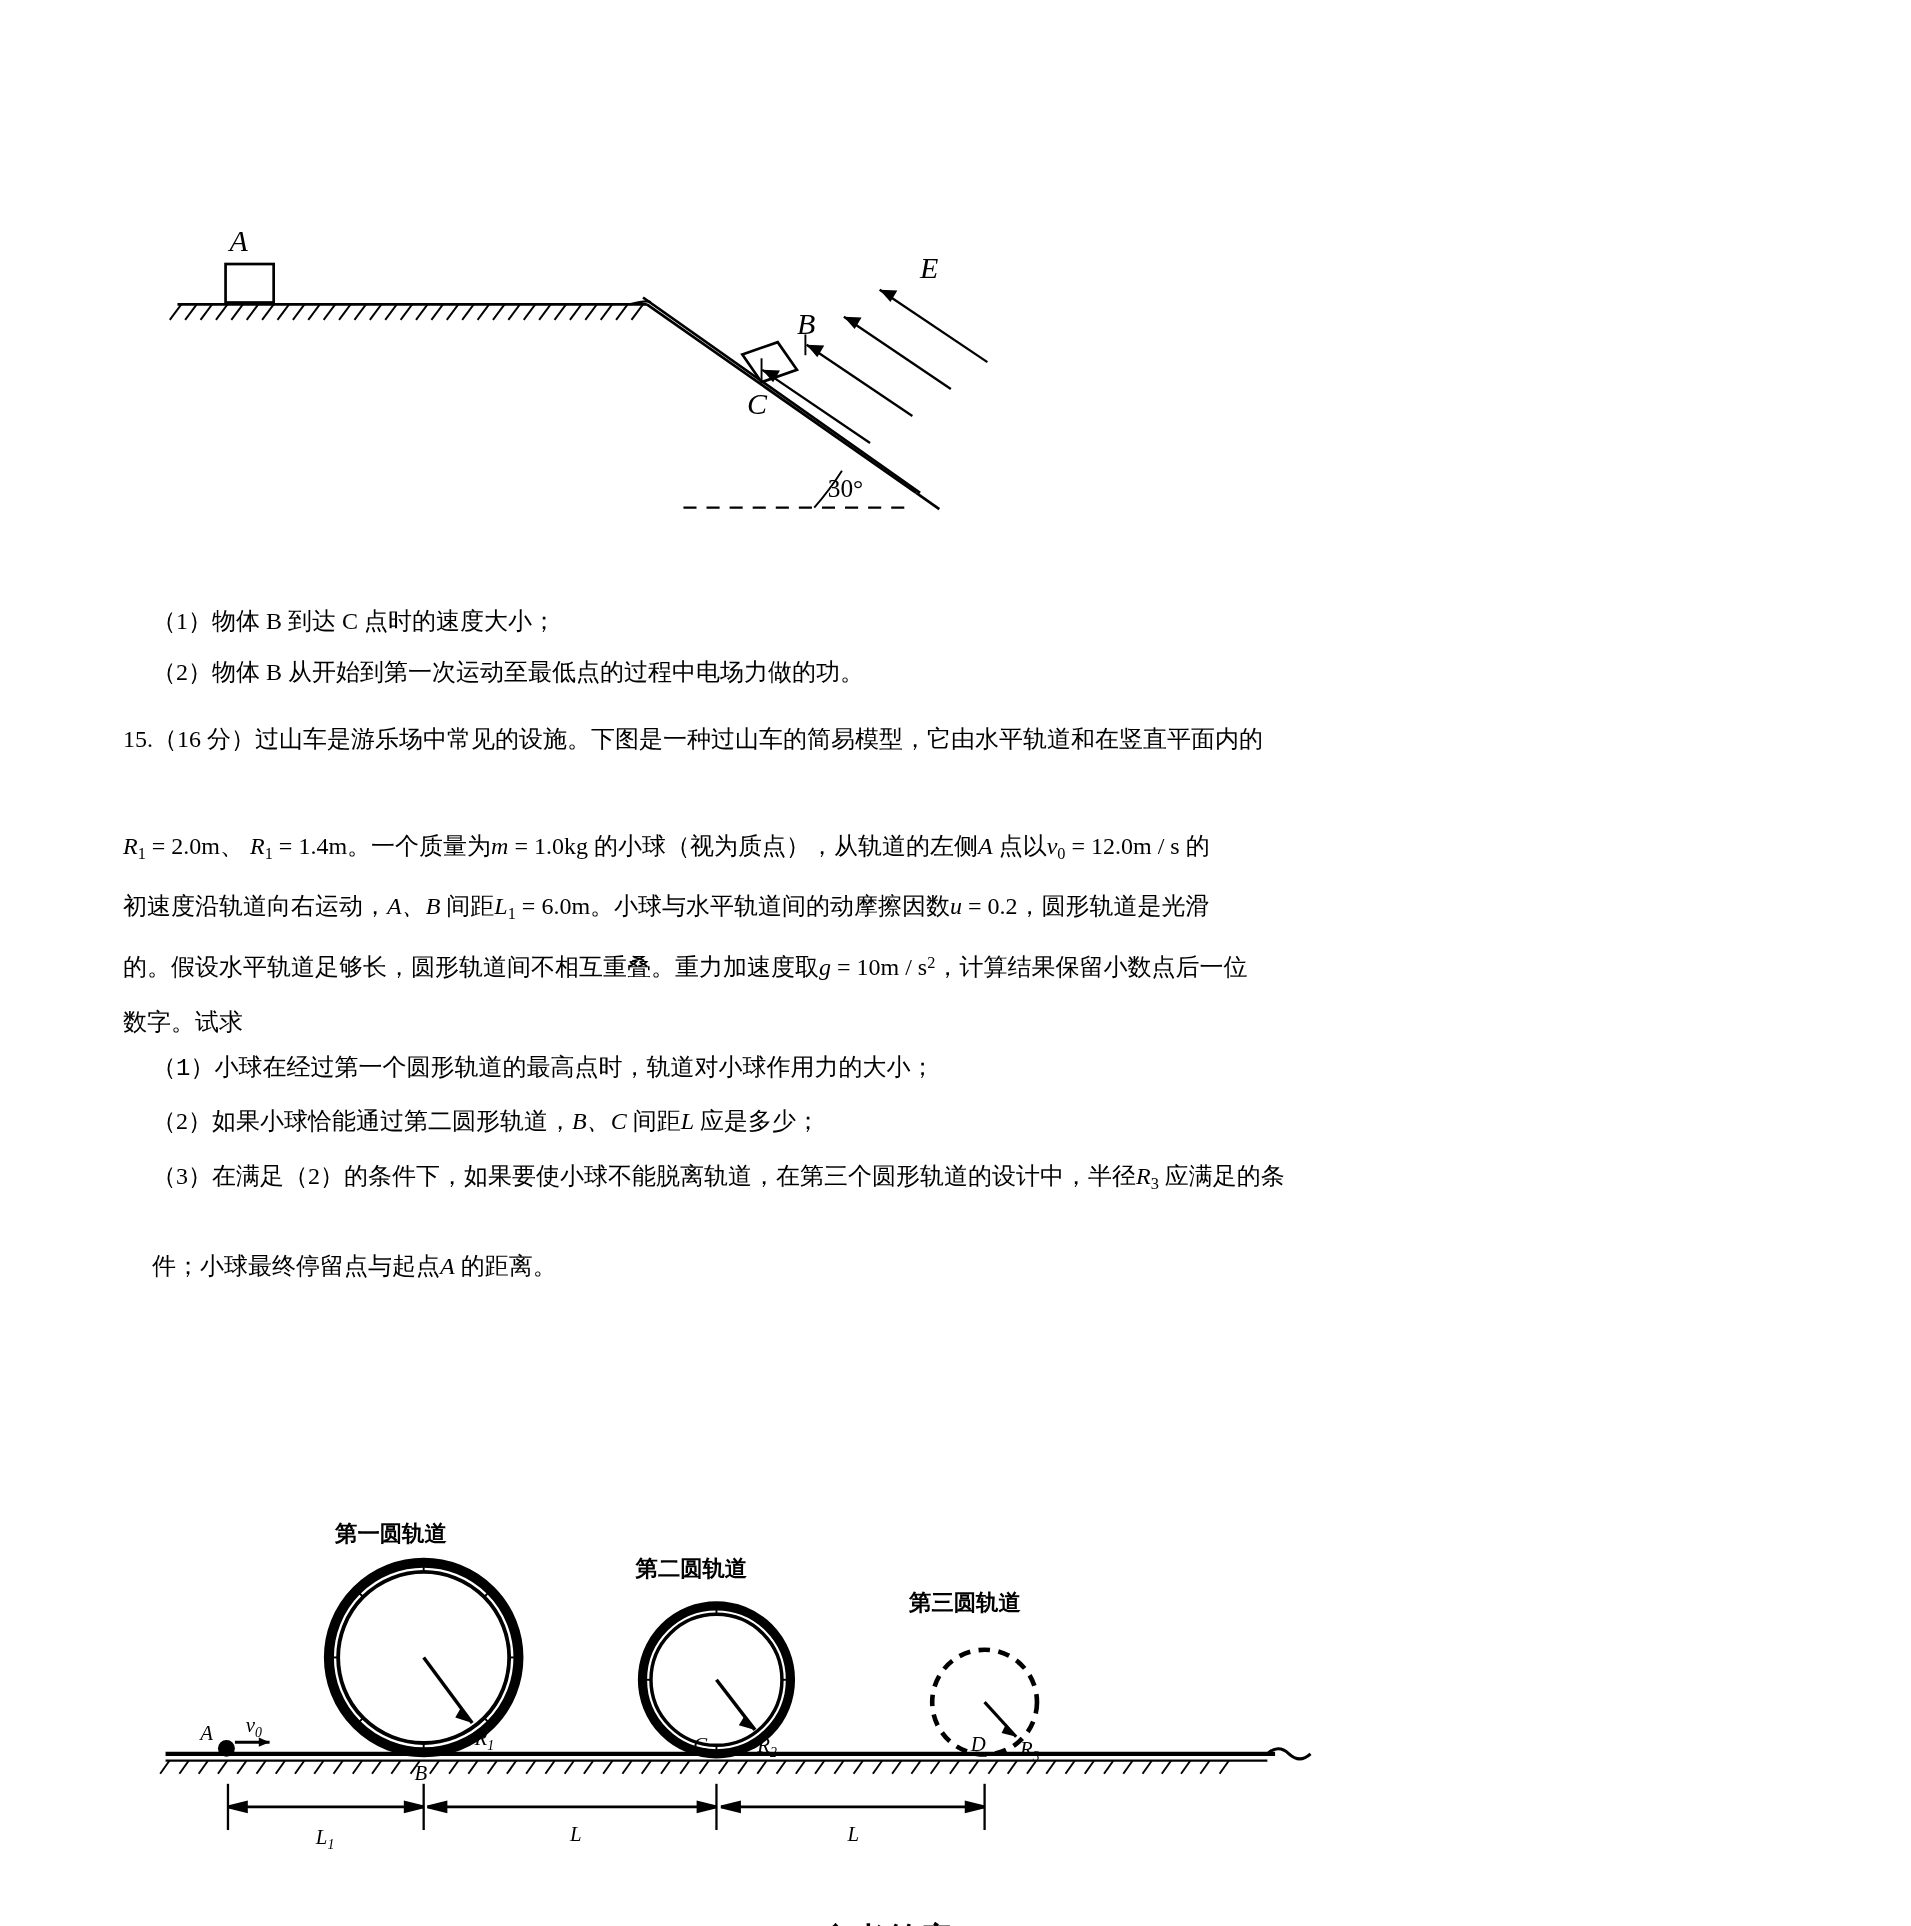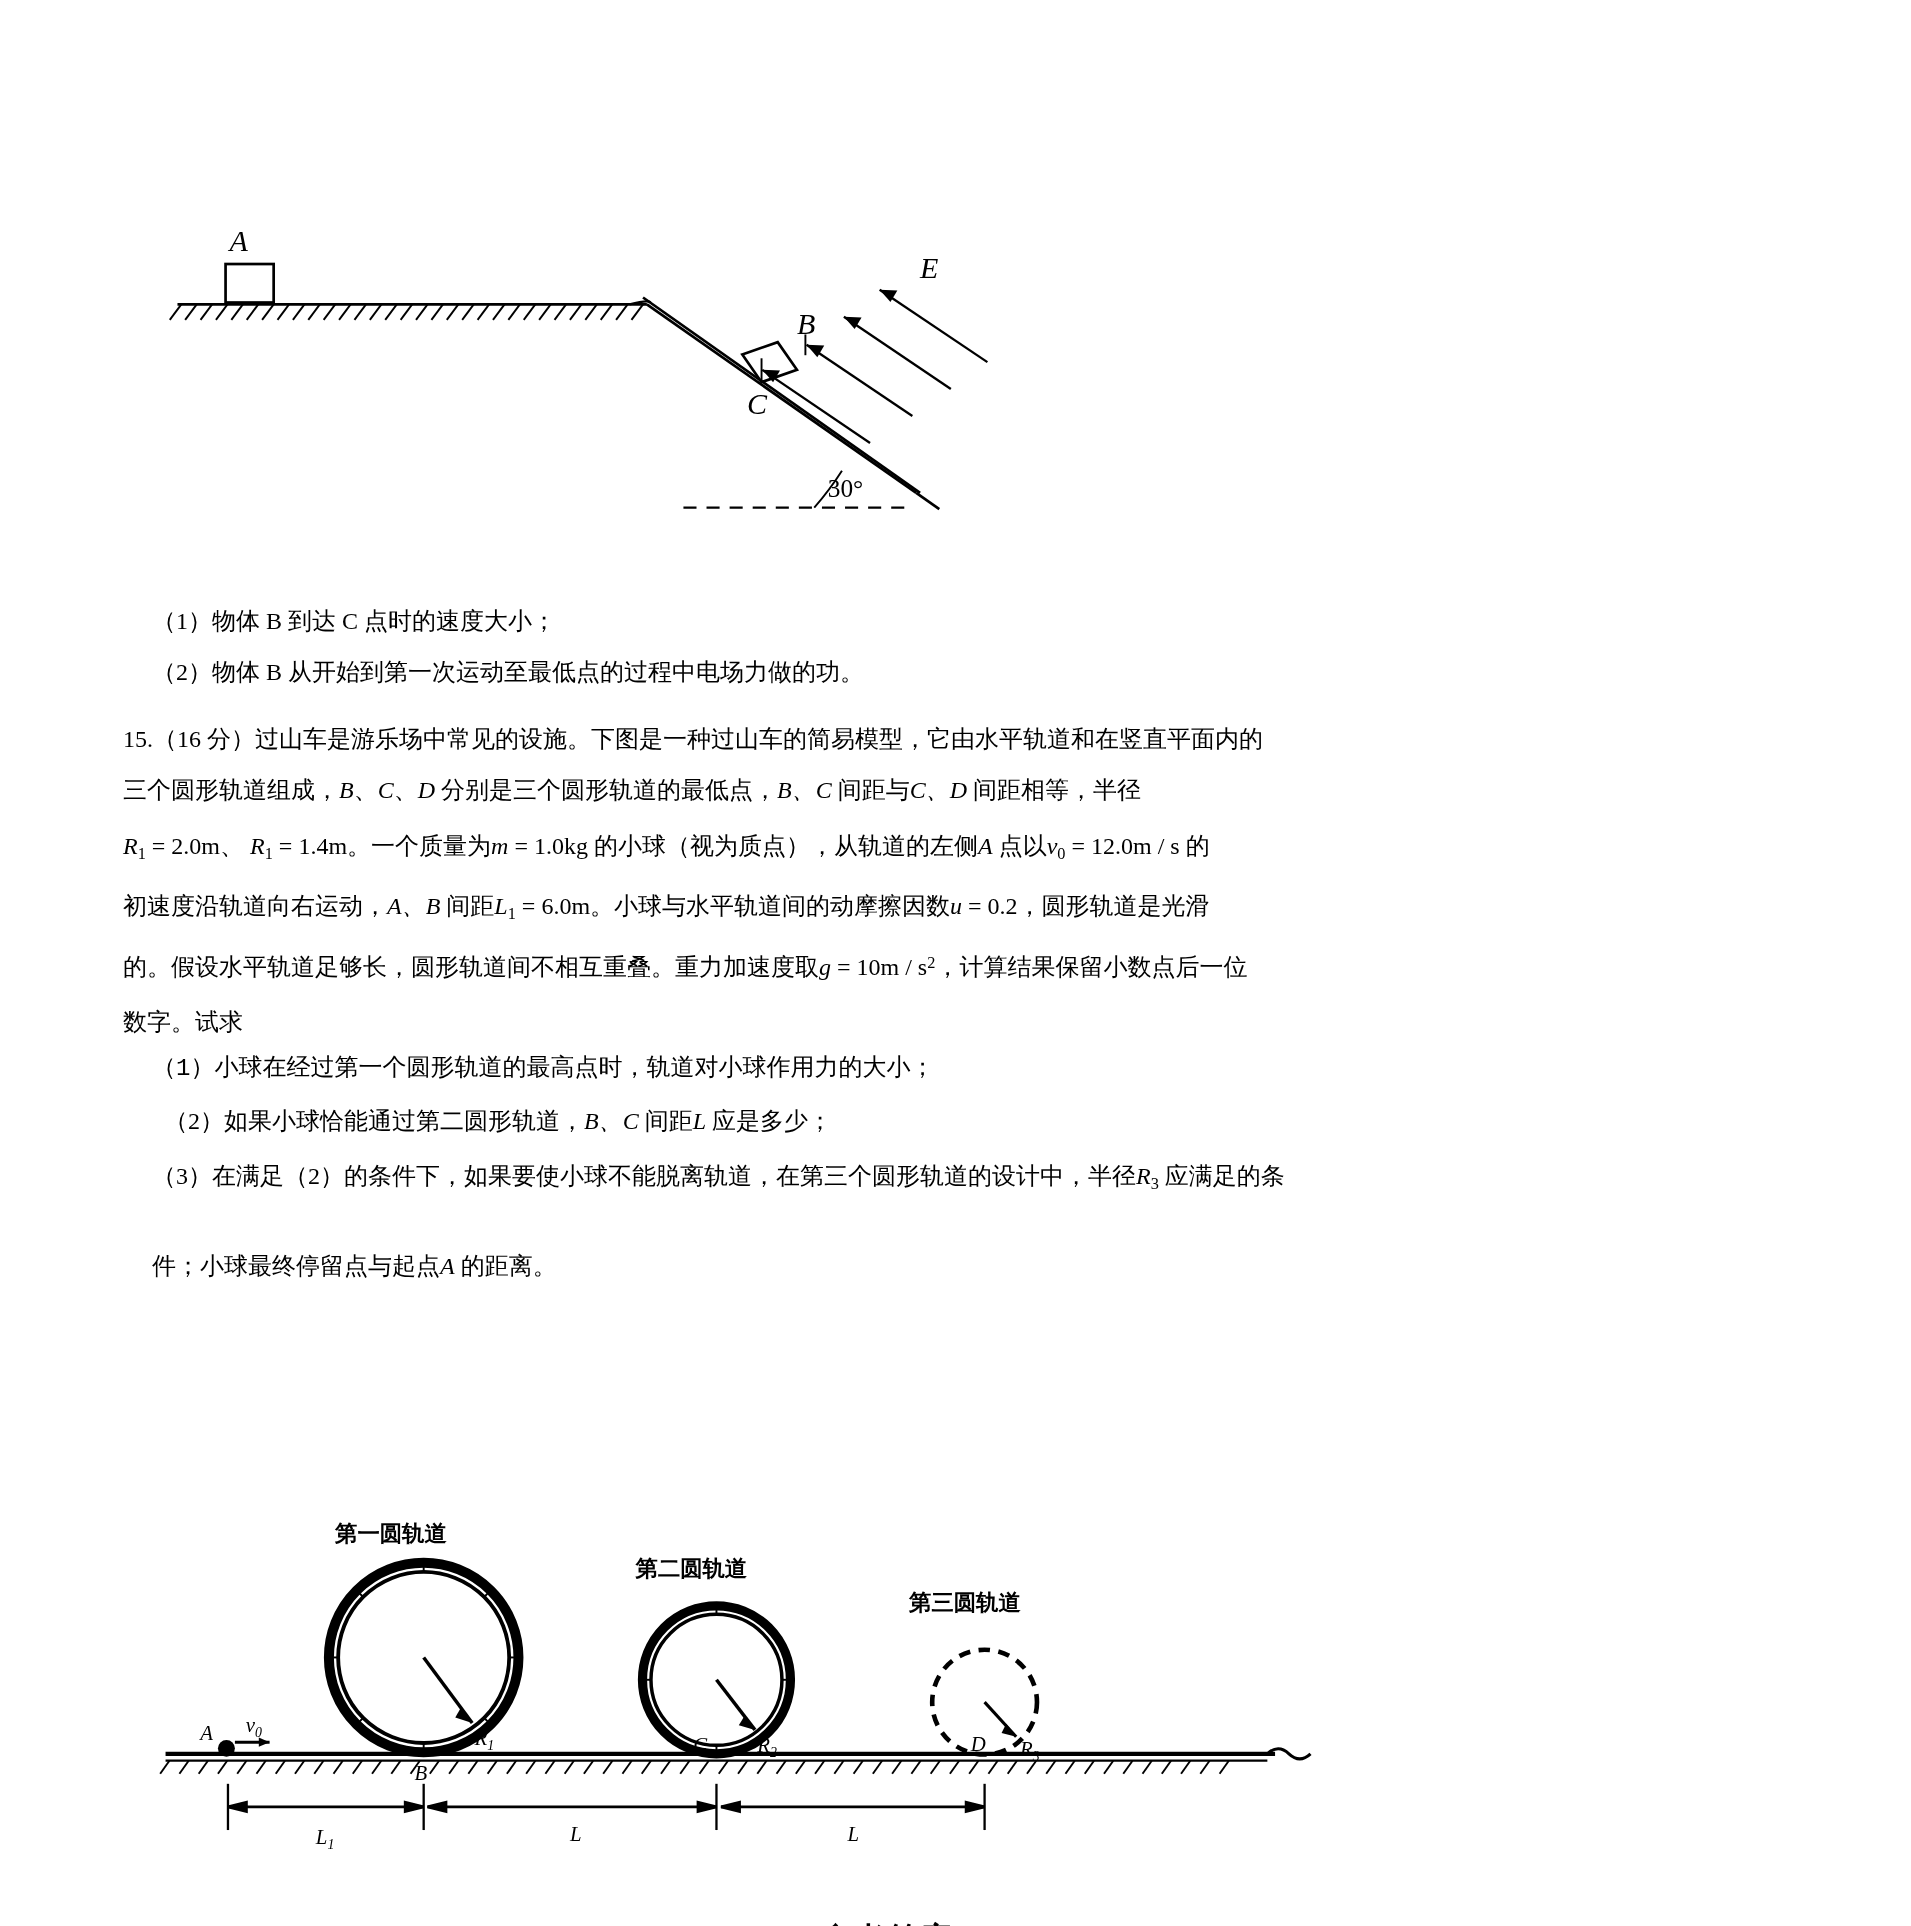--- a/index.html
+++ b/index.html
@@ -130,23 +130,20 @@
     <span>（1）物体 B 到达 C 点时的速度大小；</span>
   </div>
   <div class="body-text" style="left:152px; top:660px;">
     <span>（2）物体 B 从开始到第一次运动至最低点的过程中电场力做的功。</span>
   </div>
 
   <div class="body-text" style="left:123px; top:727px;">
     <span>15.（16 分）</span><span>过山车是游乐场中常见的设施。下图是一种过山车的简易模型，它由水平轨道和在竖直平面内的</span>
   </div>
 
-  <div class="body-text" style="left:123px; top:778px;">
-    <span>三个圆形轨道组成，</span><span class="it">B</span><span>、</span><span class="it">C</span><span>、</span><span class="it">D</span> <span>分别是三个圆形轨道的最低点，</span><span class="it">B、C</span> <span>间距与</span><span class="it">C、D</span> <span>间距相等，半径</span>
-  </div>
 
   <div class="body-text" style="left:123px; top:834px;">
     <span class="it">R</span><span class="sub">1</span> <span>= 2.0m</span>、 <span class="it">R</span><span class="sub">1</span> <span>= 1.4m</span>。<span>一个质量为</span><span class="it">m</span> <span>= 1.0kg</span> <span>的小球（视为质点），从轨道的左侧</span><span class="it">A</span> <span>点以</span><span class="it">v</span><span class="sub">0</span> <span>= 12.0m / s</span> <span>的</span>
   </div>
 
   <div class="body-text" style="left:123px; top:894px;text-align:right;">
     <span>初速度沿轨道向右运动，</span><span class="it">A、B</span> <span>间距</span><span class="it">L</span><span class="sub">1</span> <span>= 6.0m</span><span>。小球与水平轨道间的动摩擦因数</span><span class="it">u</span> <span>= 0.2</span><span>，圆形轨道是光滑</span>
   </div>
 
   <div class="body-text" style="left:123px; top:955px;">
@@ -154,21 +151,21 @@
   </div>
 
   <div class="body-text" style="left:123px; top:1010px;">
     <span>数字。试求</span>
   </div>
 
   <div class="body-text" style="left:152px; top:1057px;font-family:Liberation Mono, monospace;">
     <span>（1）小球在经过第一个圆形轨道的最高点时，轨道对小球作用力的大小；</span>
   </div>
 
-  <div class="body-text" style="left:152px; top:1109px;margin-left:12px;">
+  <div class="body-text" style="left:152px; top:1109px;">
     <span>（2）如果小球恰能通过第二圆形轨道，</span><span class="it">B、C</span> <span>间距</span><span class="it">L</span> <span>应是多少；</span>
   </div>
 
   <div class="body-text" style="left:152px; top:1164px;">
     <span>（3）在满足（2）的条件下，如果要使小球不能脱离轨道，在第三个圆形轨道的设计中，半径</span><span class="it">R</span><span class="sub">3</span> <span>应满足的条</span>
   </div>
 
   <div class="body-text" style="left:152px; top:1248px;margin-top:6px;">
     <span>件；小球最终停留点与起点</span><span class="it">A</span> <span>的距离。</span>
   </div>

